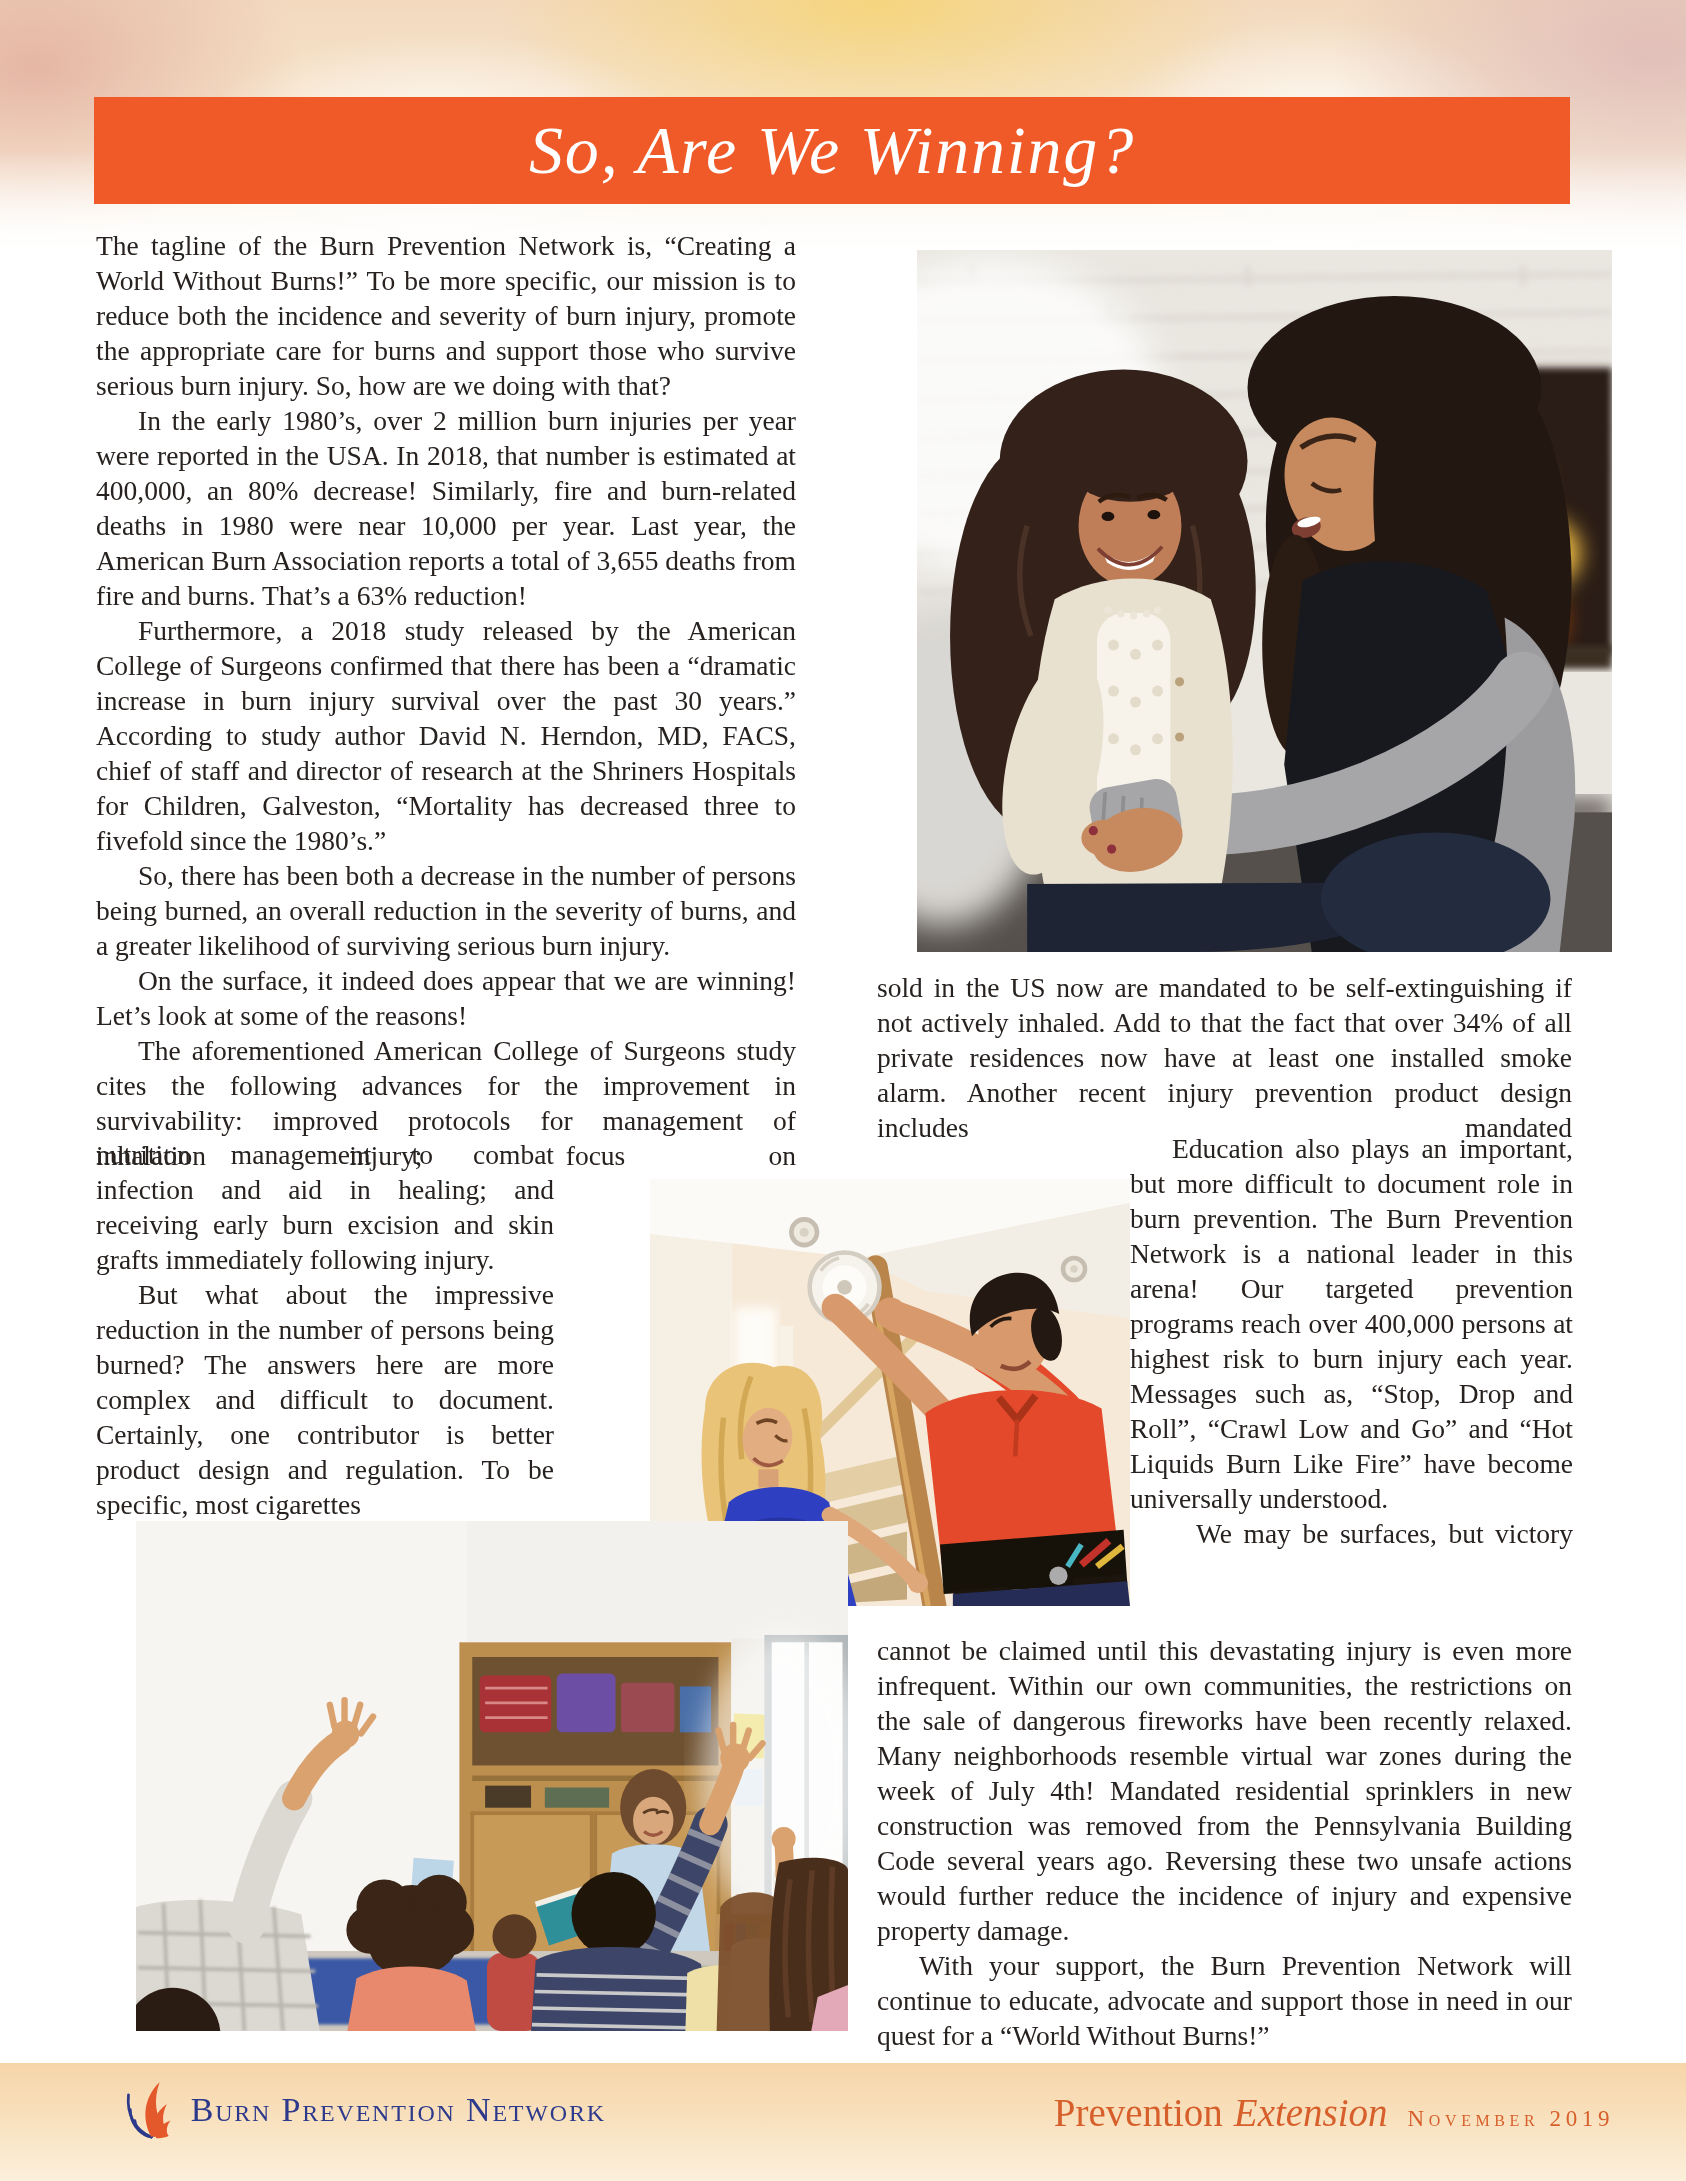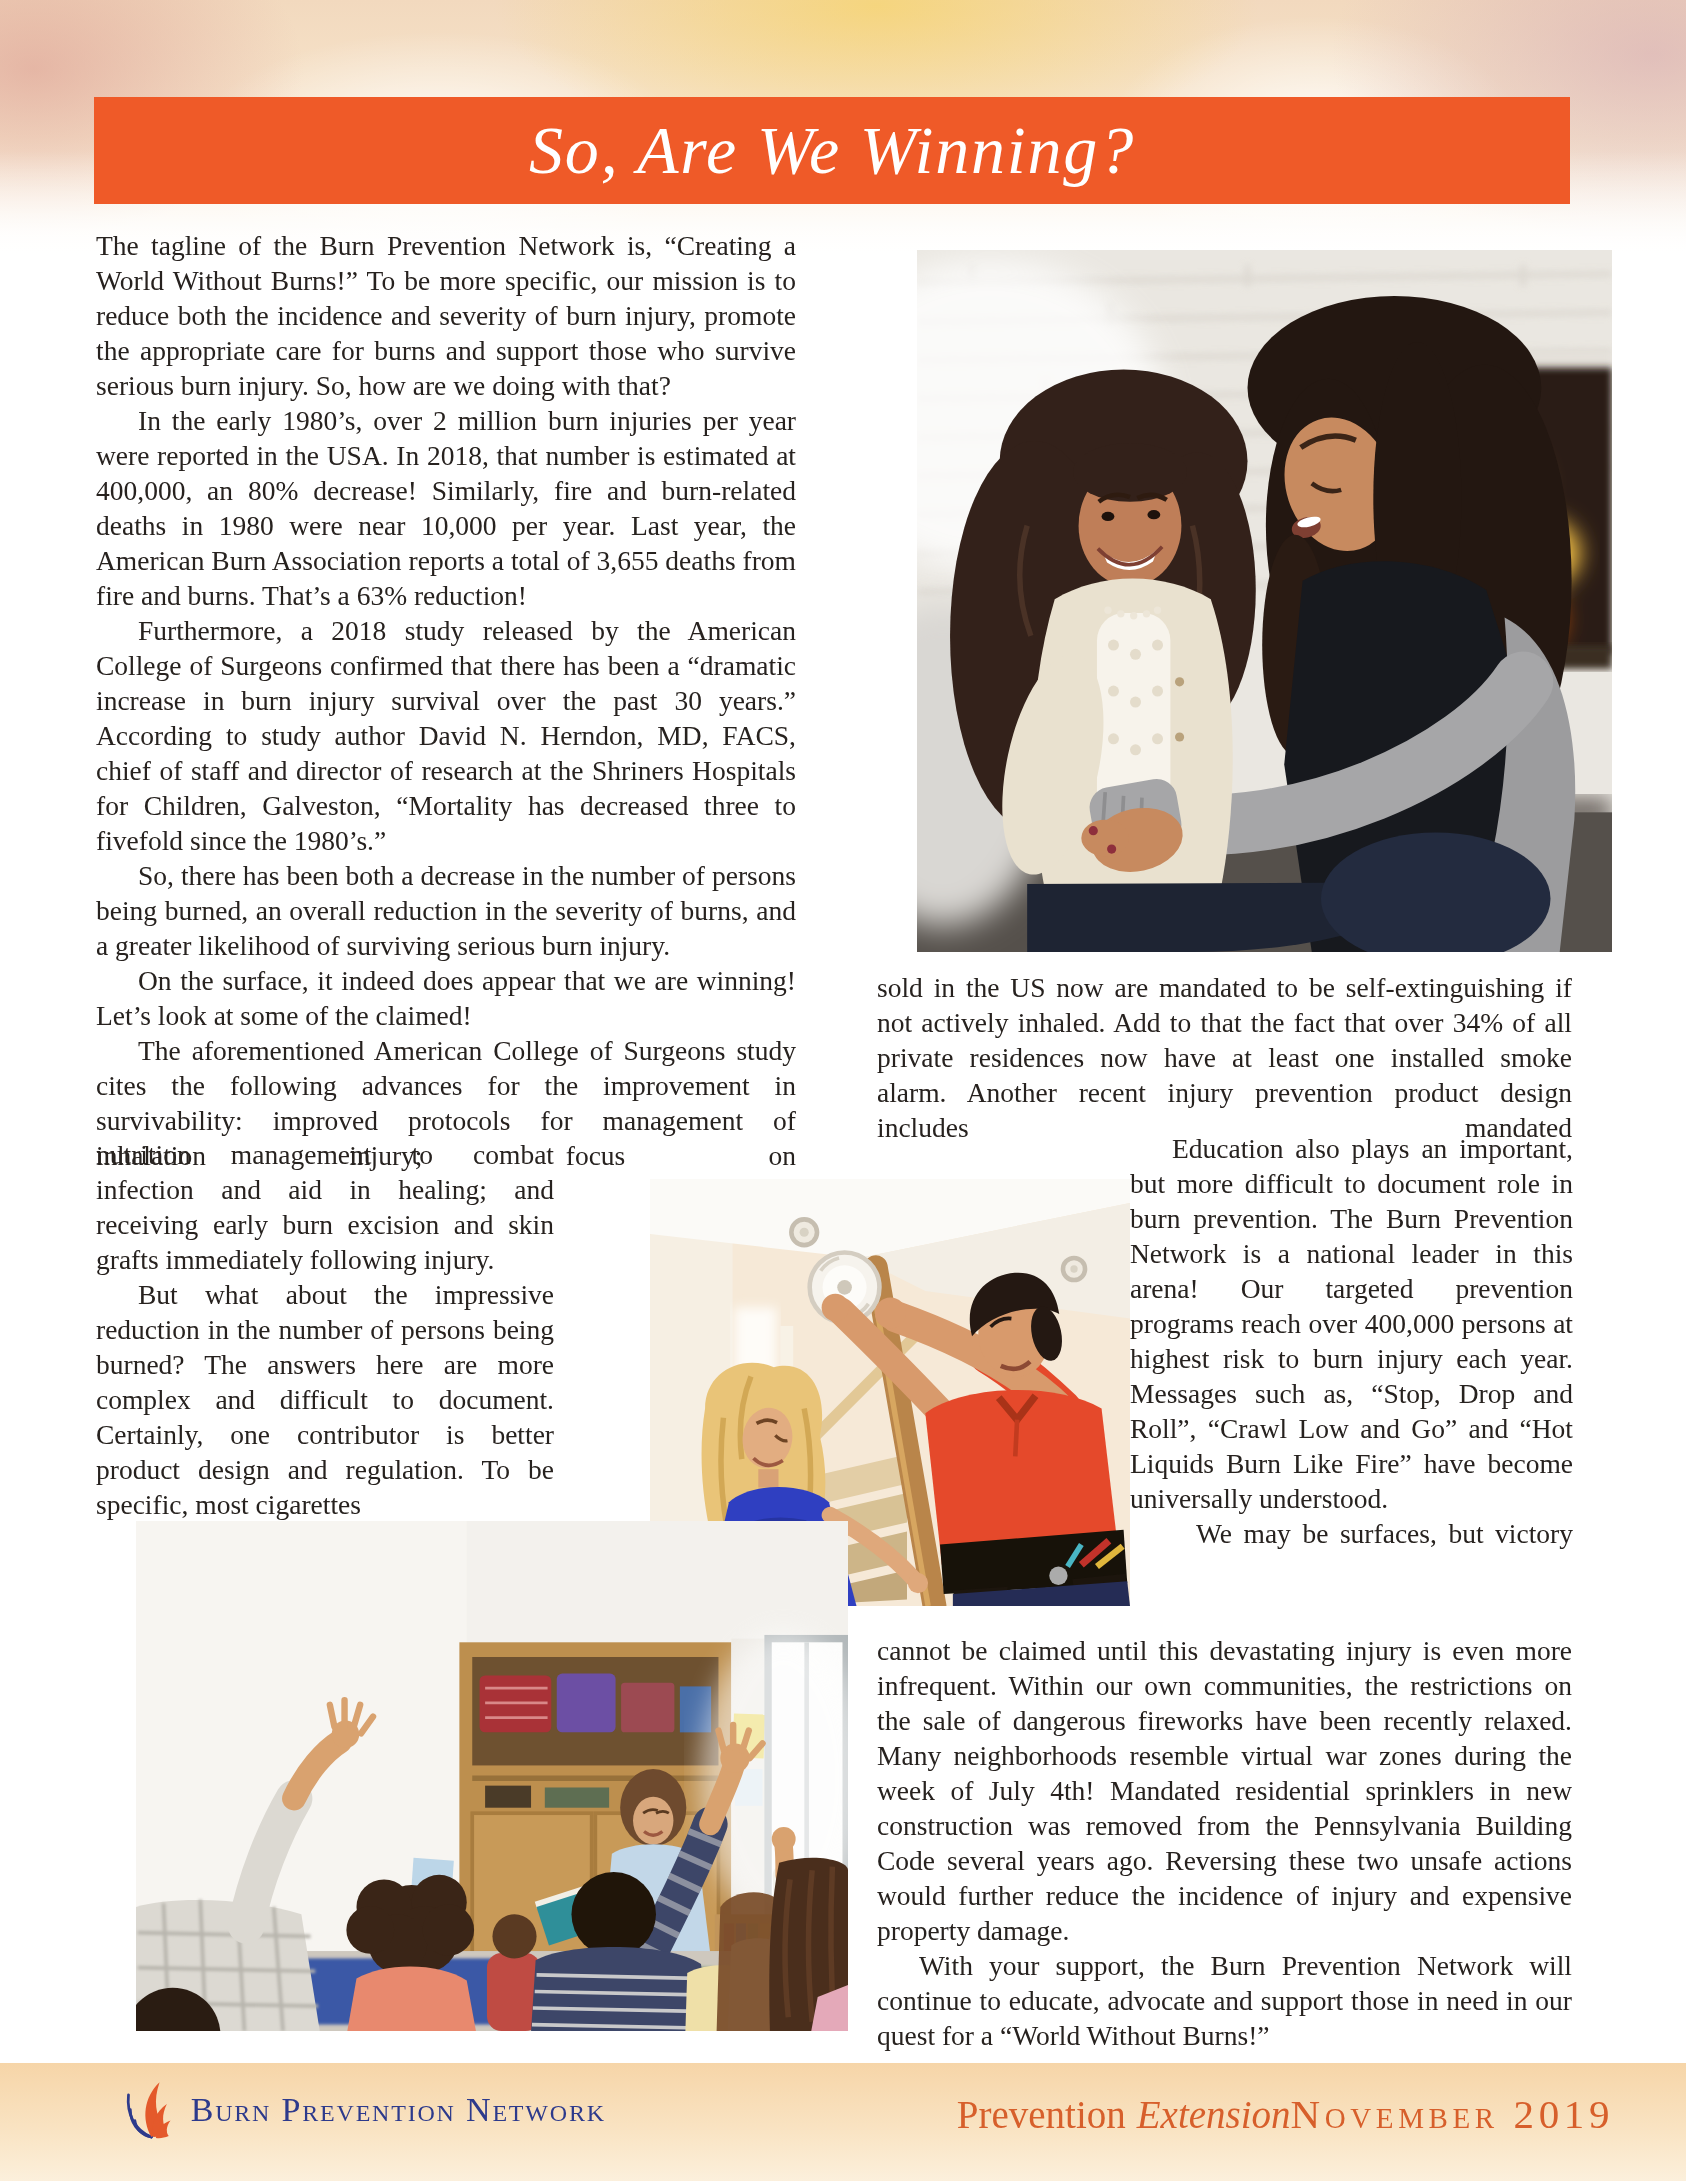--- a/index.html
+++ b/index.html
@@ -37,39 +37,39 @@
   .photo2{left:610px;top:1164px;width:480px;height:427px;}
   .photo3{left:96px;top:1506px;width:712px;height:510px;}
   
   .footer-band{position:absolute;left:0;top:2063px;width:1686px;height:119px;
     background:linear-gradient(180deg,#F6D5A8 0%,#F9E3C2 55%,#FCF0DC 100%);}
   .footer-left{position:absolute;left:123px;top:2077px;height:66px;display:flex;align-items:center;gap:14.7px;}
   .org{font-variant:small-caps;font-size:34px;color:#2D3A8C;letter-spacing:1.8px;white-space:nowrap;}
   .footer-right{position:absolute;right:116px;top:2090px;display:flex;align-items:baseline;color:#D75F2B;white-space:nowrap;}
   .pubname{font-size:39px;}
   .pubext{font-size:39px;font-style:italic;margin-left:11px;}
-  .issue{font-variant:small-caps;font-size:41px;letter-spacing:4.6px;}
+  .issue{font-variant:small-caps;font-size:23px;letter-spacing:4.6px;margin-left:20px;}
 </style>
 </head>
 <body>
 
 <div class="page">
 
   <div class="sky"></div>
 
   <div class="banner">
     <h1>So, Are We Winning?</h1>
   </div>
 
   <section class="bodytext blockA">
     <p>The tagline of the Burn Prevention Network is, “Creating a World Without Burns!” To be more specific, our mission is to reduce both the incidence and severity of burn injury, promote the appropriate care for burns and support those who survive serious burn injury. So, how are we doing with that?</p>
     <p class="ind">In the early 1980’s, over 2 million burn injuries per year were reported in the USA. In 2018, that number is estimated at 400,000, an 80% decrease! Similarly, fire and burn-related deaths in 1980 were near 10,000 per year. Last year, the American Burn Association reports a total of 3,655 deaths from fire and burns. That’s a 63% reduction!</p>
     <p class="ind">Furthermore, a 2018 study released by the American College of Surgeons confirmed that there has been a “dramatic increase in burn injury survival over the past 30 years.” According to study author David N. Herndon, MD, FACS, chief of staff and director of research at the Shriners Hospitals for Children, Galveston, “Mortality has decreased three to fivefold since the 1980’s.”</p>
     <p class="ind">So, there has been both a decrease in the number of persons being burned, an overall reduction in the severity of burns, and a greater likelihood of surviving serious burn injury.</p>
-    <p class="ind">On the surface, it indeed does appear that we are winning! Let’s look at some of the claimed!</p>
+    <p class="ind">On the surface, it indeed does appear that we are winning! Let’s look at some of the reasons!</p>
     <p class="ind fl">The aforementioned American College of Surgeons study cites the following advances for the improvement in survivability: improved protocols for management of inhalation injury; focus on</p>
   </section>
 
   <section class="bodytext blockB">
     <p>nutrition management to combat infection and aid in healing; and receiving early burn excision and skin grafts immediately following injury.</p>
     <p class="ind">But what about the impressive reduction in the number of persons being burned? The answers here are more complex and difficult to document. Certainly, one contributor is better product design and regulation. To be specific, most cigarettes</p>
   </section>
 
   <section class="bodytext blockC">
     <p class="fl">sold in the US now are mandated to be self-extinguishing if not actively inhaled. Add to that the fact that over 34% of all private residences now have at least one installed smoke alarm. Another recent injury prevention product design includes mandated</p>

